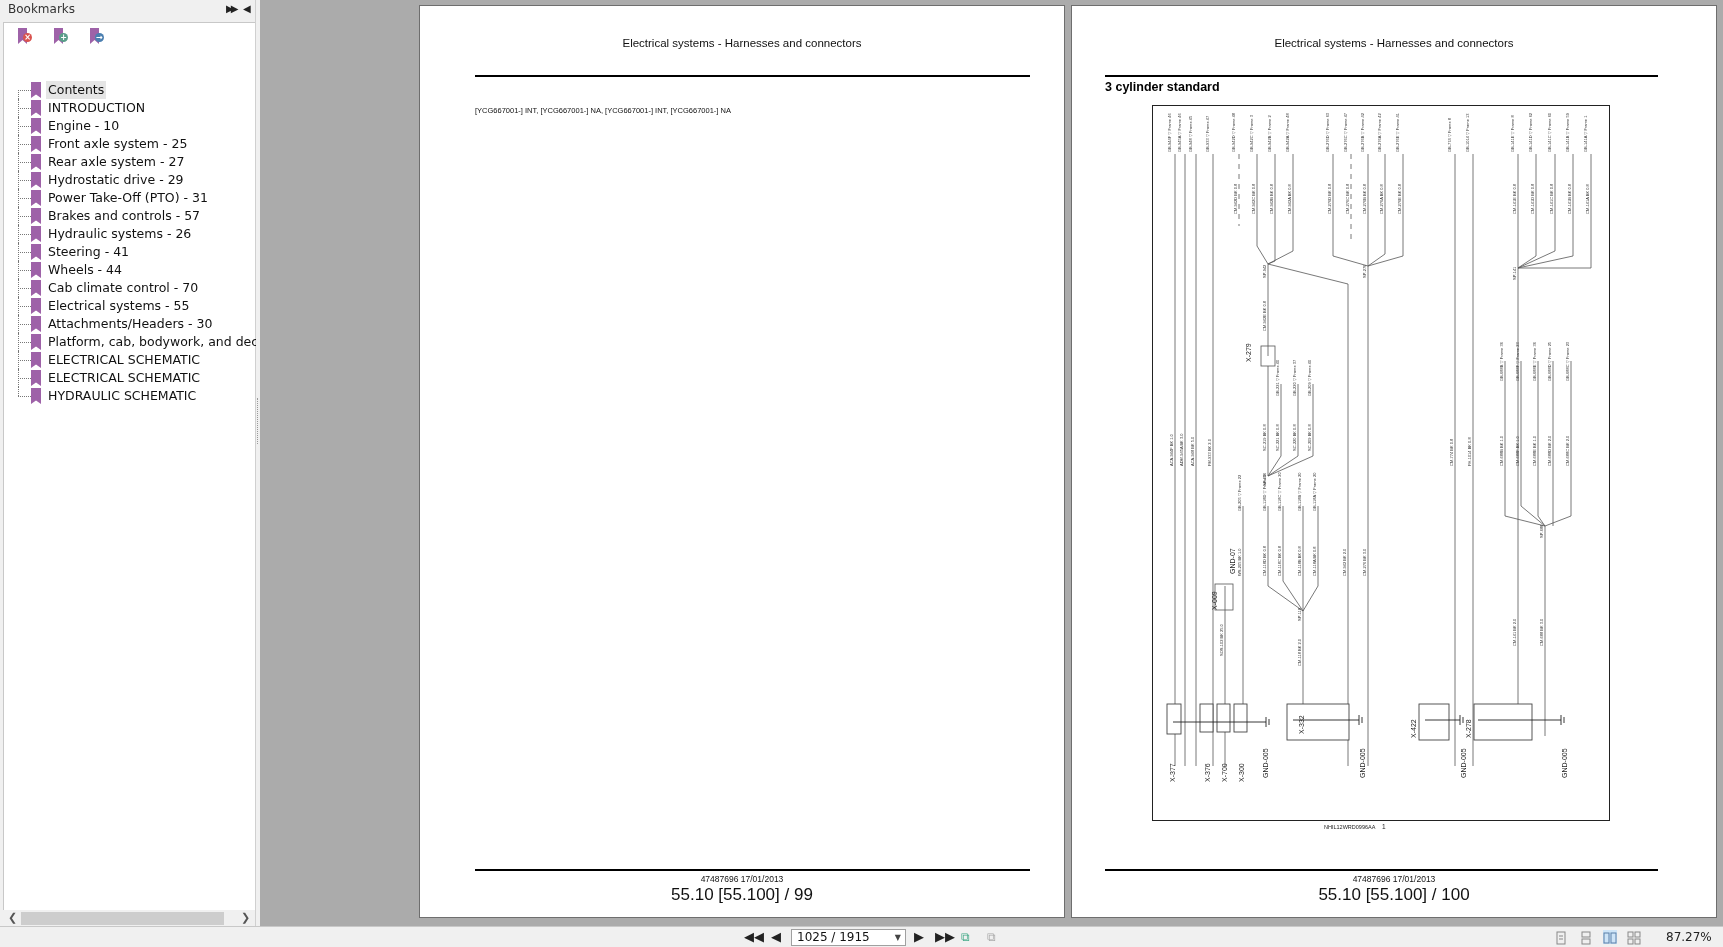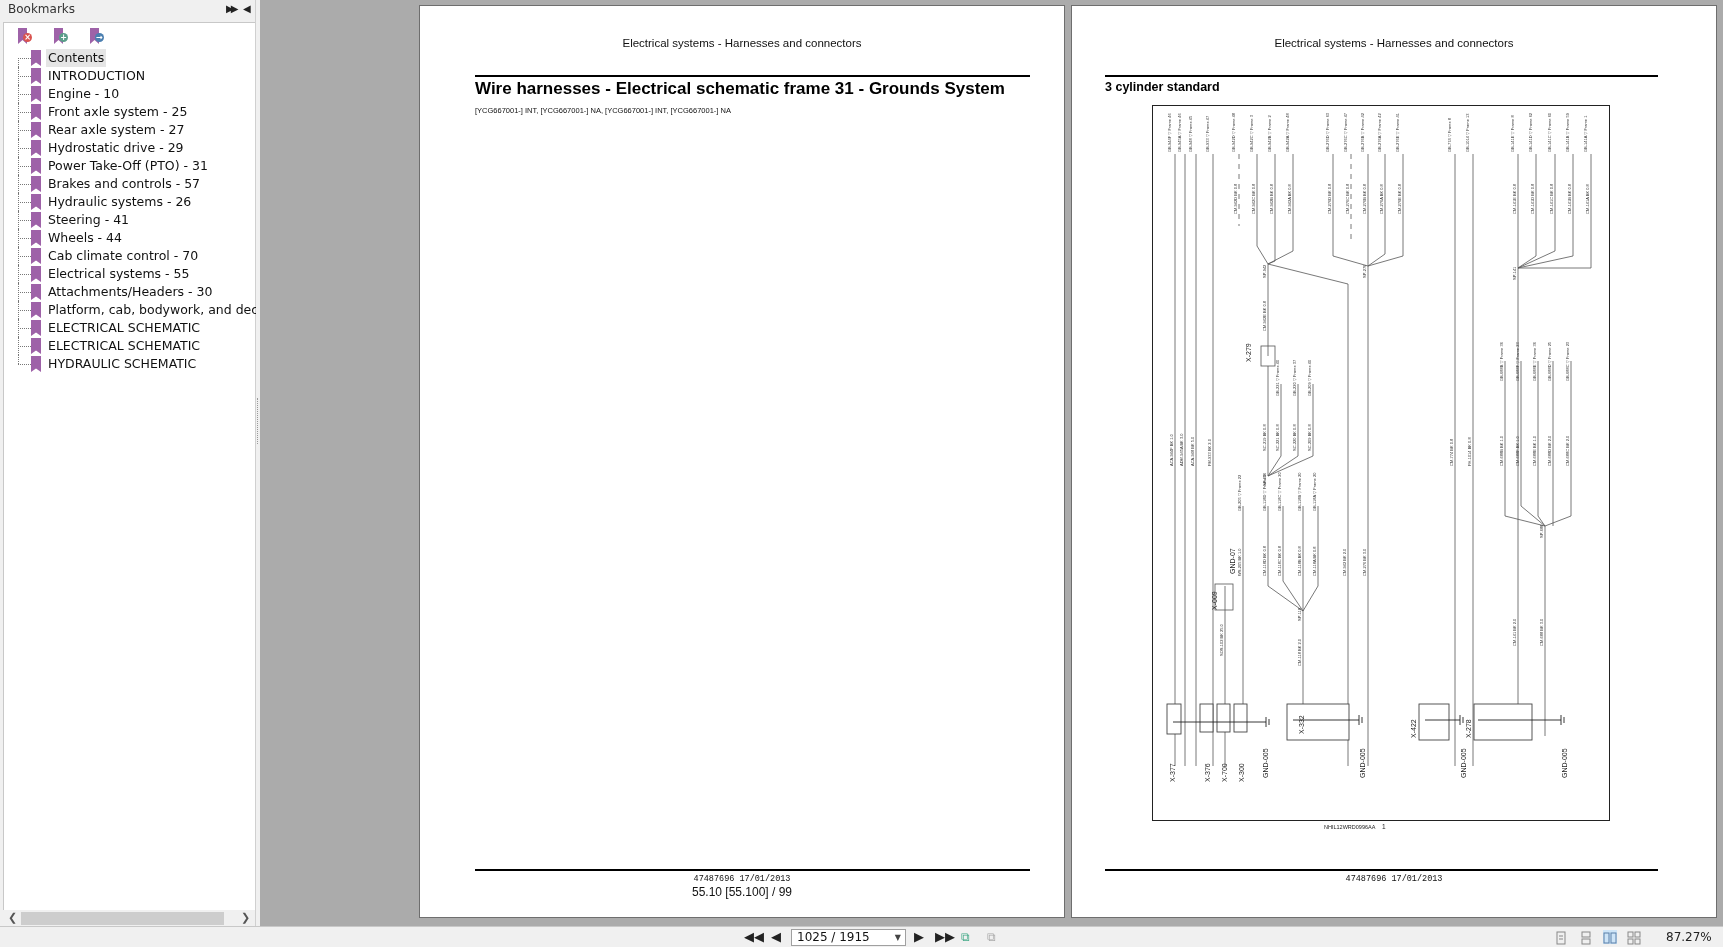--- a/index.html
+++ b/index.html
@@ -10,21 +10,21 @@
   #sidebar { position: absolute; left: 0; top: 0; width: 256px; height: 926px; background: #f0f0f0; border-right: 1px solid #d0d0d0; }
   #sb-header { height: 20px; position: relative; }
   #sb-title { position: absolute; left: 8px; top: 2px; font-size: 12px; color: #333; }
   #sb-expand { position: absolute; left: 226px; top: 3px; font-size: 10px; color: #222; cursor: pointer; letter-spacing: -3px; }
   #sb-collapse { position: absolute; left: 243px; top: 3px; font-size: 10px; color: #222; cursor: pointer; }
   #sb-panel { position: absolute; left: 3px; top: 22px; width: 252px; height: 888px; background: #fff; border-top: 1px solid #c8c8c8; border-left: 1px solid #c8c8c8; }
   #sb-toolbar { height: 26px; position: relative; }
   .tb-bm { position: absolute; top: 5px; width: 14px; height: 17px; cursor: pointer; }
   .tb-bm .flag { position: absolute; left: 0; top: 0; width: 9px; height: 16px; background: #9e62a8; clip-path: polygon(0 0,100% 0,100% 100%,50% 75%,0 100%); }
   .tb-bm .dot { position: absolute; left: 5px; top: 5px; width: 9px; height: 9px; border-radius: 50%; font-size: 8px; line-height: 9px; color: #fff; text-align: center; font-weight: bold; }
-  #tree { position: relative; padding-top: 0; }
+  #tree { position: relative; padding-top: 0; margin-top: 32px; }
   .tree-item { position: relative; height: 18px; line-height: 18px; padding-left: 42px; font-size: 12.5px; color: #111; white-space: nowrap; cursor: pointer; font-family: "DejaVu Sans", sans-serif; }
   .tree-item .conn { position: absolute; left: 14px; top: 9px; width: 13px; border-top: 1px dotted #777; }
   .tree-item .vline { position: absolute; left: 14px; top: 0; height: 18px; border-left: 1px dotted #777; }
   .tree-item .bm { position: absolute; left: 27px; top: 1px; width: 10px; height: 16px; background: #9e62a8; clip-path: polygon(0 0,100% 0,100% 100%,50% 78%,0 100%); }
   .tree-item .lbl { display: inline-block; padding: 0 2px; }
   .tree-item.selected .lbl { background: #e5e5e5; }
   #sb-hscroll { position: absolute; left: 3px; top: 910px; width: 252px; height: 16px; background: #f0f0f0; }
   #sb-hscroll .arr { position: absolute; top: 1px; font-size: 11px; color: #555; cursor: pointer; }
   #sb-hscroll .thumb { position: absolute; left: 18px; top: 2px; width: 203px; height: 13px; background: #cdcdcd; cursor: pointer; }
   #splitter { position: absolute; left: 256px; top: 0; width: 4px; height: 926px; background: #f0f0f0; cursor: col-resize; }
@@ -32,22 +32,22 @@
 
   
   #docarea { position: absolute; left: 260px; top: 0; width: 1463px; height: 926px; background: #ababab; overflow: hidden; }
   .page { position: absolute; top: 5px; height: 913px; background: #fff; border: 1px solid #6e6e6e; }
   #page1 { left: 159px; width: 646px; }
   #page2 { left: 811px; width: 646px; }
   .p-header { position: absolute; top: 30px; left: 0; right: 0; text-align: center; font-family: "Liberation Sans", sans-serif; font-size: 11.5px; color: #111; }
   .p-rule { position: absolute; height: 2px; background: #000; }
   .p-title { position: absolute; font-family: "Liberation Sans", sans-serif; font-weight: bold; color: #000; }
   .p-sub { position: absolute; font-family: "Liberation Sans", sans-serif; font-size: 7.5px; color: #111; }
-  .p-foot1 { position: absolute; left: 0; right: 0; text-align: center; font-family: Liberation Mono, monospace; font-size: 8.5px; color: #111; }
-  .p-foot2 { position: absolute; left: 0; right: 0; text-align: center; font-family: "Liberation Sans", sans-serif; font-size: 12px; color: #111; }
+  .p-foot1 { position: absolute; left: 0; right: 0; text-align: center; font-family: Liberation Sans, sans-serif; font-size: 8.5px; color: #111; }
+  .p-foot2 { position: absolute; left: 0; right: 0; text-align: center; font-family: "Liberation Sans", sans-serif; font-size: 17px; color: #111; }
 
   #schematic { position: absolute; left: 80px; top: 99px; width: 458px; height: 716px; border: 1px solid #222; }
   #schematic svg { position: absolute; left: 0; top: 0; }
   .sch-caption { position: absolute; font-family: "Liberation Sans", sans-serif; font-size: 5.5px; color: #222; }
 
   
   #bottombar { position: absolute; left: 0; top: 926px; width: 1723px; height: 21px; background: #f0f0f0; border-top: 1px solid #c8c8c8; }
   .nav-btn { position: absolute; top: 3px; font-size: 13px; color: #222; cursor: pointer; line-height: 14px; }
   #page-select { position: absolute; left: 791px; top: 2px; width: 115px; height: 17px; background: #fff; border: 1px solid #a0a0a0; font-size: 12px; line-height: 15px; padding-left: 5px; color: #111; cursor: pointer; }
   #page-select .caret { position: absolute; right: 4px; top: 0; font-size: 8px; color: #444; }
@@ -110,21 +110,20 @@
   </div>
   <div id="splitter">
       <div class="grip"></div>
     </div>
 
   <div id="docarea">
 
     <div class="page" id="page1">
       <div class="p-header" style="top:31px">Electrical systems - Harnesses and connectors</div>
       <div class="p-rule" style="left:55px;width:555px;top:69px"></div>
-      <div class="p-title" style="left:55px;top:73px;font-size:17px">Wire harnesses - Electrical schematic frame 31 - Grounds System</div>
       <div class="p-sub" style="left:55px;top:100px">[YCG667001-] INT, [YCG667001-] NA, [YCG667001-] INT, [YCG667001-] NA</div>
       <div class="p-rule" style="left:55px;width:555px;top:863px"></div>
       <div class="p-foot1" style="top:868px">47487696 17/01/2013</div>
       <div class="p-foot2" style="top:879px">55.10 [55.100] / 99</div>
     </div>
 
     <div class="page" id="page2">
       <div class="p-header" style="top:31px">Electrical systems - Harnesses and connectors</div>
       <div class="p-rule" style="left:33px;width:553px;top:69px"></div>
       <div class="p-title" style="left:33px;top:74px;font-size:12.5px">3 cylinder standard</div>
@@ -326,20 +325,21 @@
             <text transform="translate(70,550) rotate(-90)">SOS-102 BK 25.0</text>
             <text transform="translate(148,560) rotate(-90)">CM-118 BK 2.0</text>
           </g>
         </svg>
       </div>
       <div class="sch-caption" style="left:252px;top:818px">NHIL12WRD0996AA</div>
       <div class="sch-caption" style="left:310px;top:817px;font-size:6.5px">1</div>
 
       <div class="p-rule" style="left:33px;width:553px;top:863px"></div>
       <div class="p-foot1" style="top:868px">47487696 17/01/2013</div>
+      <div class="p-foot2" style="top:879px">55.10 [55.100] / 100</div>
     </div>
   </div>
 
   <div id="bottombar">
     <span class="nav-btn" style="left:744px" title="">◀◀</span>
     <span class="nav-btn" style="left:771px">◀</span>
     <div id="page-select">
       <span>1025 / 1915</span>
       <span class="caret">▼</span>
     </div>

